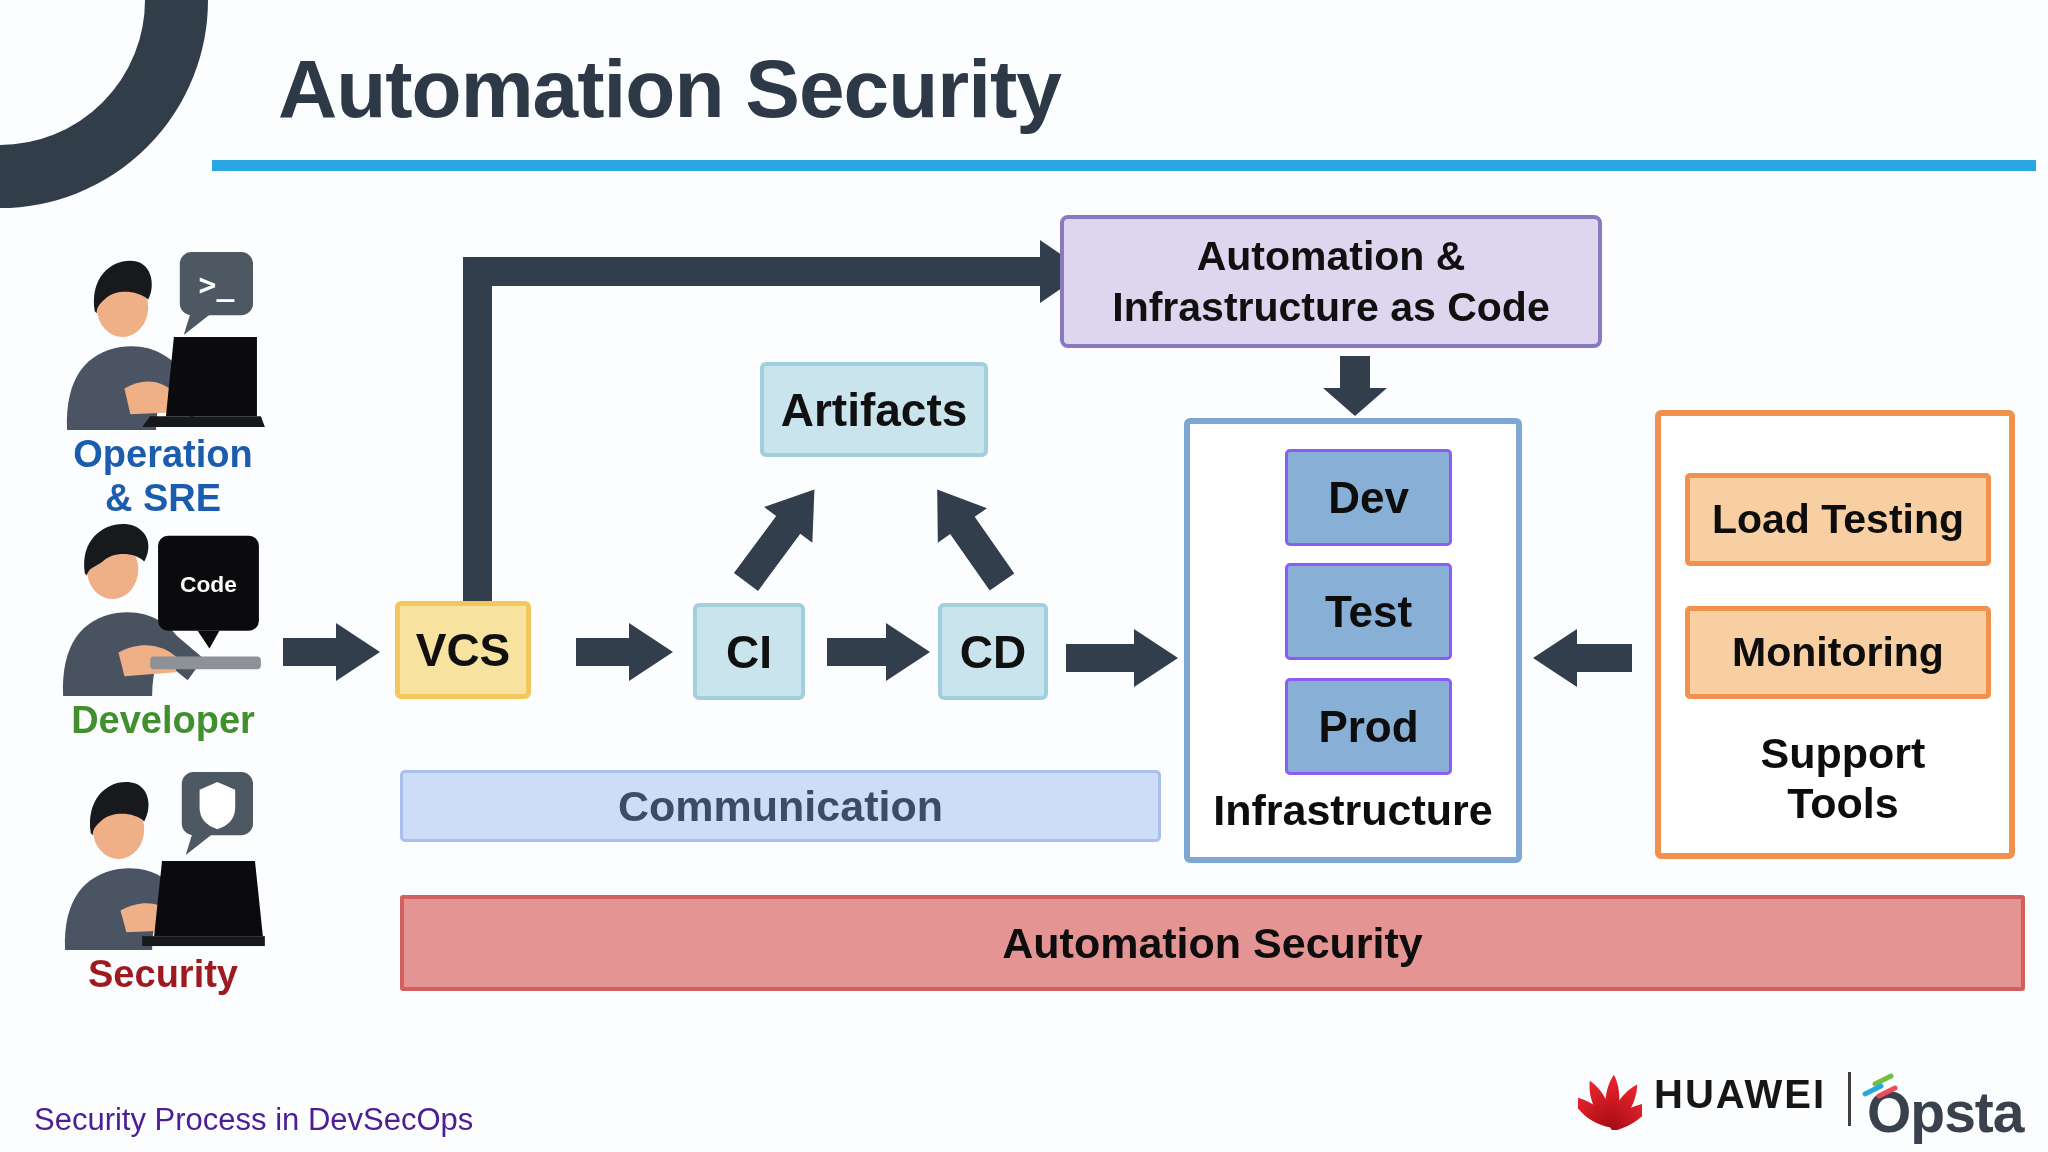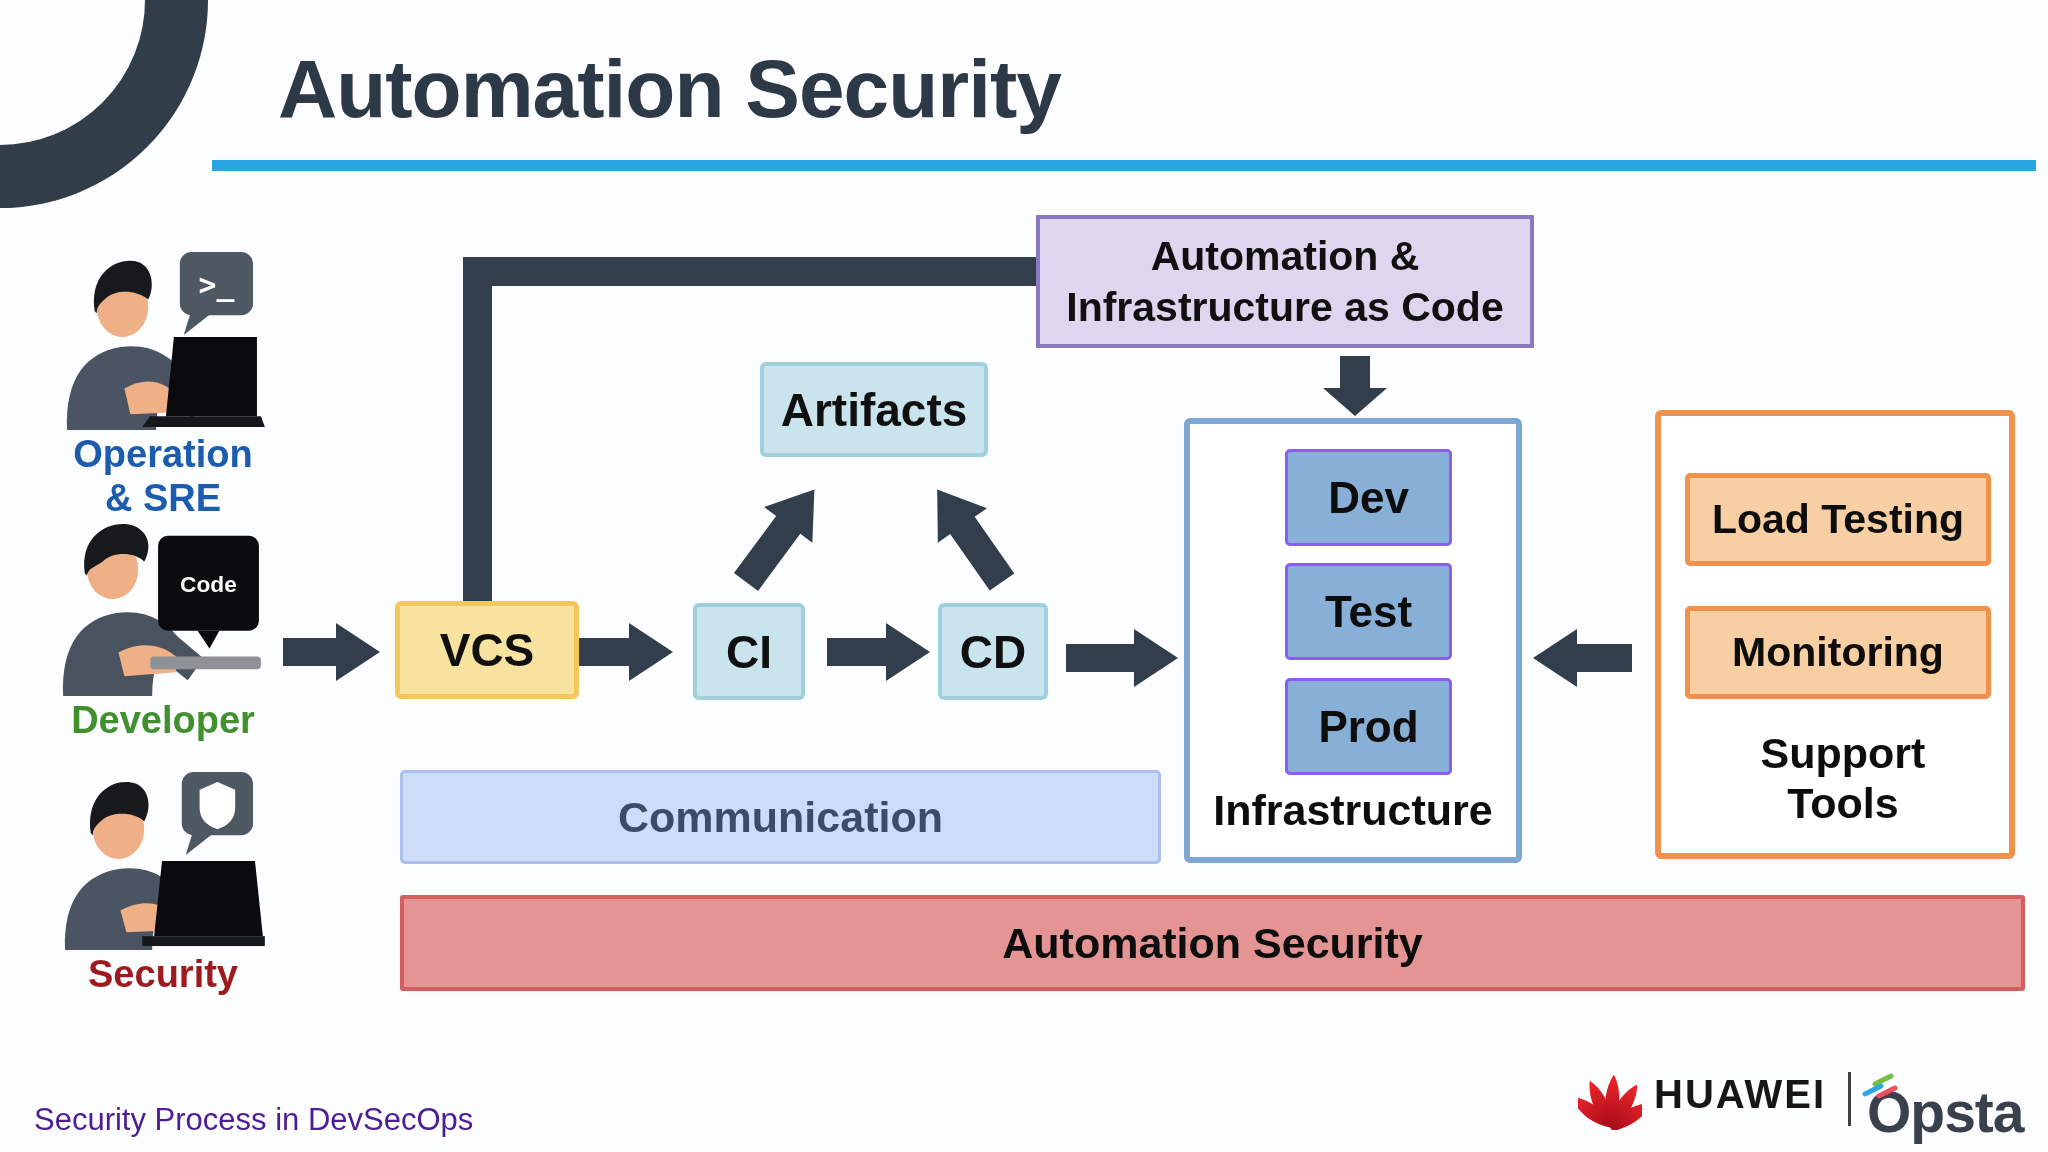--- a/index.html
+++ b/index.html
@@ -20,49 +20,49 @@
   .persona svg{width:210px;height:178px;display:block;margin:0 auto;}
   .persona-label{font-size:38px;font-weight:700;line-height:1.16;margin-top:2px;}
   .persona-op   {top:252px;} .persona-op  .persona-label{color:#1c5cae;}
   .persona-dev  {top:518px;} .persona-dev .persona-label{color:#41902e;}
   .persona-sec  {top:772px;} .persona-sec .persona-label{color:#9d1b1f;}
 
   
   .box{position:absolute;box-sizing:border-box;display:flex;flex-direction:column;
     align-items:center;justify-content:center;font-weight:700;color:#101010;text-align:center;}
 
-  .vcs-box{left:395px;top:601px;width:184px;height:98px;background:#f8e2a0;
+  .vcs-box{left:395px;top:601px;width:136px;height:98px;background:#f8e2a0;
     border:5px solid #f3c75b;border-radius:6px;font-size:46px;}
   .ci-box{left:693px;top:603px;width:112px;height:97px;}
   .cd-box{left:938px;top:603px;width:110px;height:97px;}
   .artifacts-box{left:760px;top:362px;width:228px;height:95px;}
   .teal{background:#c9e4ec;border:4px solid #a2cfdc;border-radius:6px;font-size:46px;}
 
-  .iac-box{left:1036px;top:215px;width:498px;height:133px;background:#ded5ee;
-    border:4px solid #8a78c0;border-radius:1px;font-size:41px;line-height:1.22;}
+  .iac-box{left:1060px;top:215px;width:542px;height:133px;background:#ded5ee;
+    border:4px solid #8a78c0;border-radius:8px;font-size:41px;line-height:1.22;}
 
   .infra-box{left:1184px;top:418px;width:338px;height:445px;background:#ffffff;
     border:6px solid #7ea7d3;border-radius:6px;}
   .env-box{position:absolute;left:95px;width:167px;height:97px;box-sizing:border-box;
     display:flex;align-items:center;justify-content:center;background:#88afd6;
     border:3px solid #8b5cf6;border-radius:5px;font-size:44px;font-weight:700;color:#0d0d0d;}
   .env-dev{top:25px;} .env-test{top:139px;} .env-prod{top:254px;}
   .infra-label{position:absolute;bottom:22px;width:100%;text-align:center;
     font-size:43px;font-weight:700;color:#0d0d0d;}
 
   .support-box{left:1655px;top:410px;width:360px;height:449px;background:#ffffff;
     border:6px solid #f0914e;border-radius:6px;padding-left:16px;}
   .support-item{position:absolute;left:24px;width:306px;height:93px;box-sizing:border-box;
     display:flex;align-items:center;justify-content:center;background:#f8cfa2;
     border:5px solid #f0914e;border-radius:5px;font-size:41px;font-weight:700;color:#0d0d0d;}
   .support-load{top:57px;} .support-mon{top:190px;}
   .support-label{position:absolute;bottom:24px;width:100%;text-align:center;
     font-size:43px;font-weight:700;color:#0d0d0d;line-height:1.18;}
 
-  .communication-bar{left:400px;top:770px;width:761px;height:94px;background:#cdddf7;
+  .communication-bar{left:400px;top:770px;width:761px;height:72px;background:#cdddf7;
     border:3px solid #abbfee;border-radius:5px;font-size:43px;color:#3b4c66;}
   .autosec-bar{left:400px;top:895px;width:1625px;height:96px;background:#e59494;
     border:4px solid #d45f5f;border-radius:3px;font-size:43px;color:#0d0d0d;}
 
   
   .arrows{position:absolute;left:0;top:0;width:2048px;height:1152px;pointer-events:none;}
   .arrows *{fill:#333e4c;}
 
   
   .footer-caption{position:absolute;left:34px;top:1102px;font-size:31px;color:#4c1d95;}

